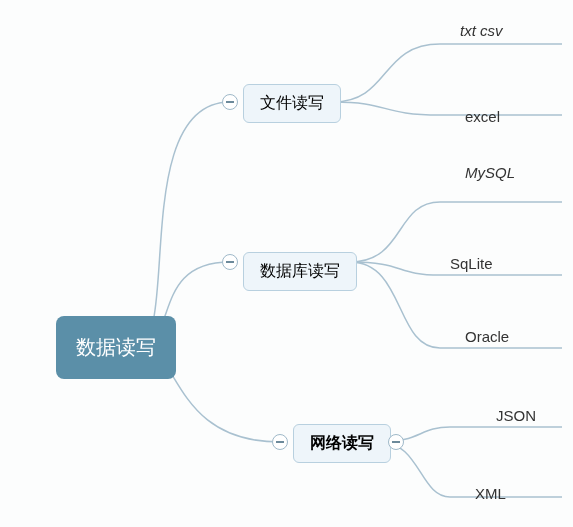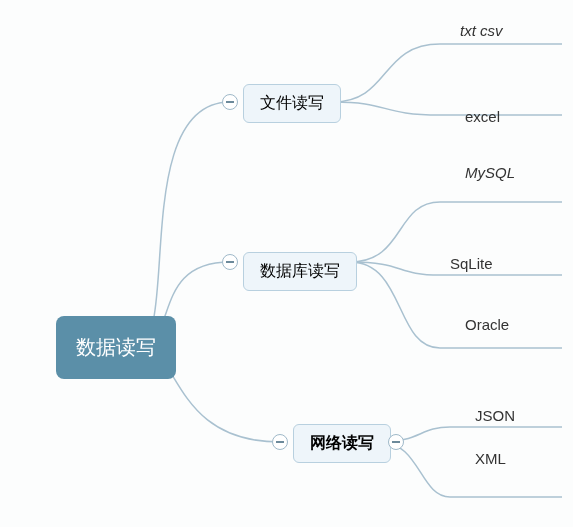--- a/index.html
+++ b/index.html
@@ -101,21 +101,21 @@
 </div>
 <div class="leaf-label" style="left:460px; top:22px;font-style:italic;">txt   csv</div>
 <div class="leaf-label" style="left:465px; top:108px;">excel</div>
 
 <div class="toggle" style="left:222px; top:254px;"></div>
 <div class="branch-node" style="left:243px; top:252px;text-align:right;">
   <span>数据库读写</span>
 </div>
 <div class="leaf-label" style="left:465px; top:164px;font-style:italic;">MySQL</div>
 <div class="leaf-label" style="left:450px; top:255px;">SqLite</div>
-<div class="leaf-label" style="left:465px; top:316px;">Oracle</div>
+<div class="leaf-label" style="left:465px; top:328px;">Oracle</div>
 
 <div class="toggle" style="left:272px; top:434px;"></div>
 <div class="branch-node" style="left:293px; top:424px;font-weight:bold;">
   <span>网络读写</span>
 </div>
 <div class="toggle" style="left:388px; top:434px;"></div>
-<div class="leaf-label" style="left:475px; top:407px;">JSON</div>
-<div class="leaf-label" style="left:475px; top:450px;">XML</div>
+<div class="leaf-label" style="left:496px; top:407px;">JSON</div>
+<div class="leaf-label" style="left:475px; top:485px;">XML</div>
 
 </body></html>

